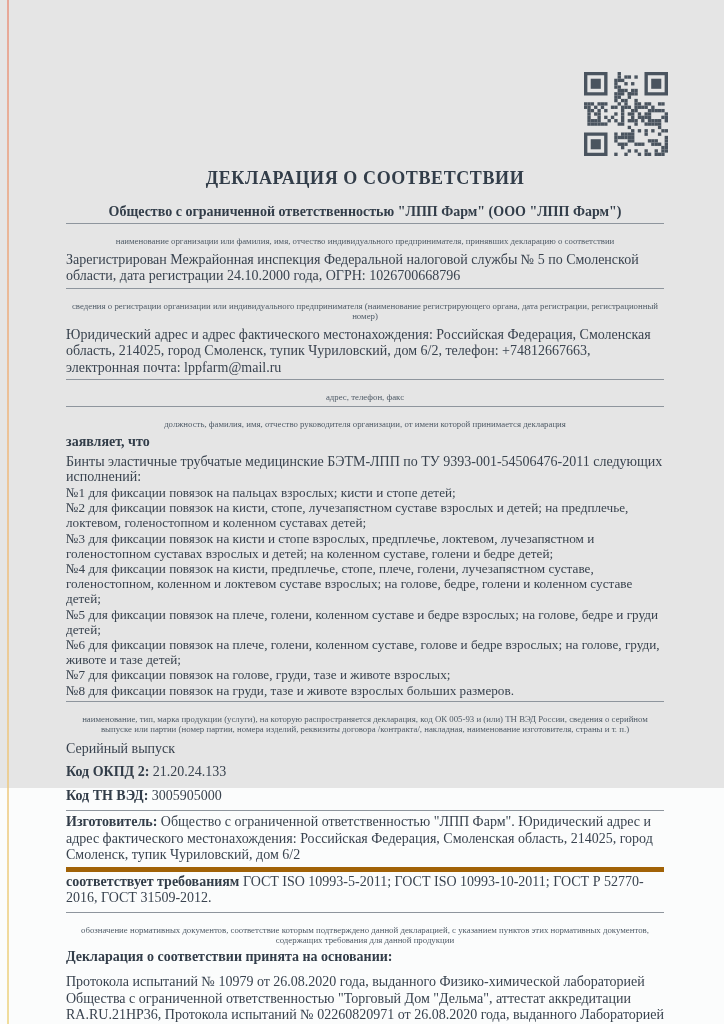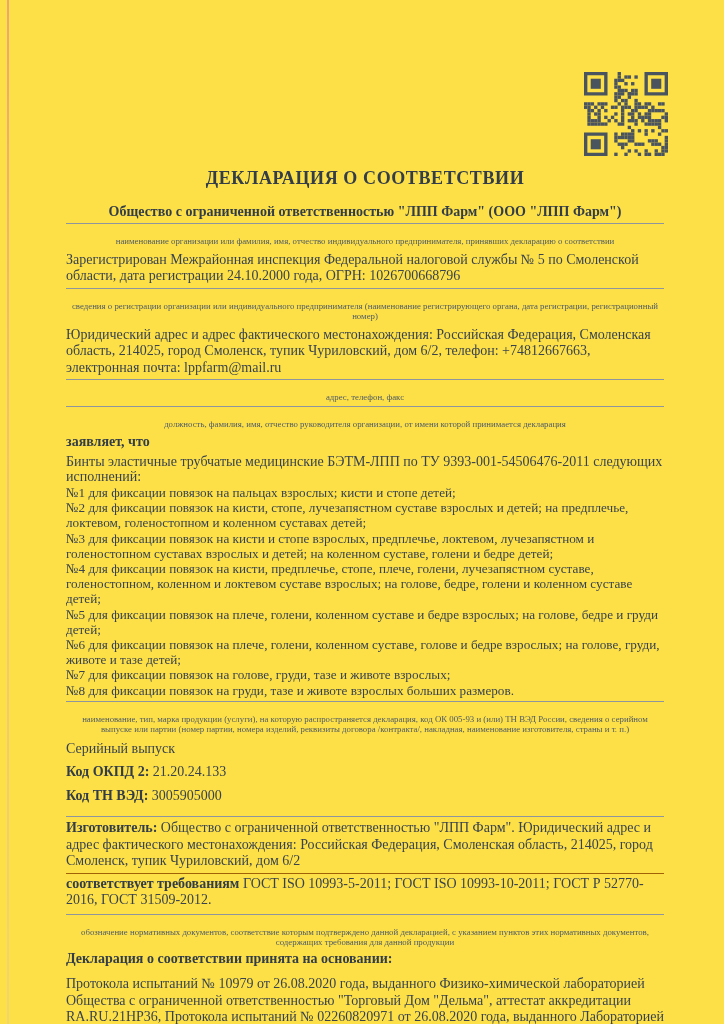--- a/index.html
+++ b/index.html
@@ -3,21 +3,21 @@
 <meta charset="utf-8">
 <style>
   html,body{margin:0;padding:0;}
   body{
     width:724px;height:1024px;
     background:#fbfcfc;
     font-family:"Liberation Serif","DejaVu Serif",serif;
     color:#39434f;
     overflow:hidden;
   }
-  .page{position:relative;width:724px;height:1024px;background:#fde047;}
+  .page{position:relative;width:724px;height:788px;background:#e5e5e5;}
   .edge-line{
     position:absolute;left:7px;top:0;width:2px;height:1024px;
     background:linear-gradient(#e8927e 0%,#efb97d 45%,#ecd27c 100%);
     opacity:.75;
   }
   .qr{position:absolute;top:72px;right:56px;width:84px;height:84px;}
   .qr svg{display:block;}
   .content{
     position:absolute;left:66px;top:0;width:598px;
   }
@@ -39,22 +39,22 @@
   }
   .body{margin:5px 0 0 0;font-size:14px;line-height:16.5px;}
   .bold{font-weight:bold;color:#323d49;}
   b{color:#323d49;}
   .tight{line-height:15.2px;margin-top:3px;}
   .list{margin-top:1px;font-size:13.2px;line-height:15.2px;}
   .list-item{margin:0;}
   .serial{margin-top:6px;}
   .code-line{margin-top:7px;}
   .manufacturer{
-    margin-top:12px;padding-top:3px;padding-bottom:3px;
-    border-top:1px solid #8e959d;border-bottom:1px solid #a16207;
+    margin-top:6px;padding-top:3px;padding-bottom:3px;
+    border-top:1px solid #8e959d;border-bottom:5px solid #a16207;
   }
   .standards{margin-top:2px;padding-bottom:2px;}
   .basis-label{margin-top:3px;}
   .basis-text{
     margin-top:9px;padding-bottom:12px;
     border-bottom:1px solid #8e959d;
   }
   .footer{
     margin-top:14px;
     font-size:11px;text-align:right;color:#3b4754;

